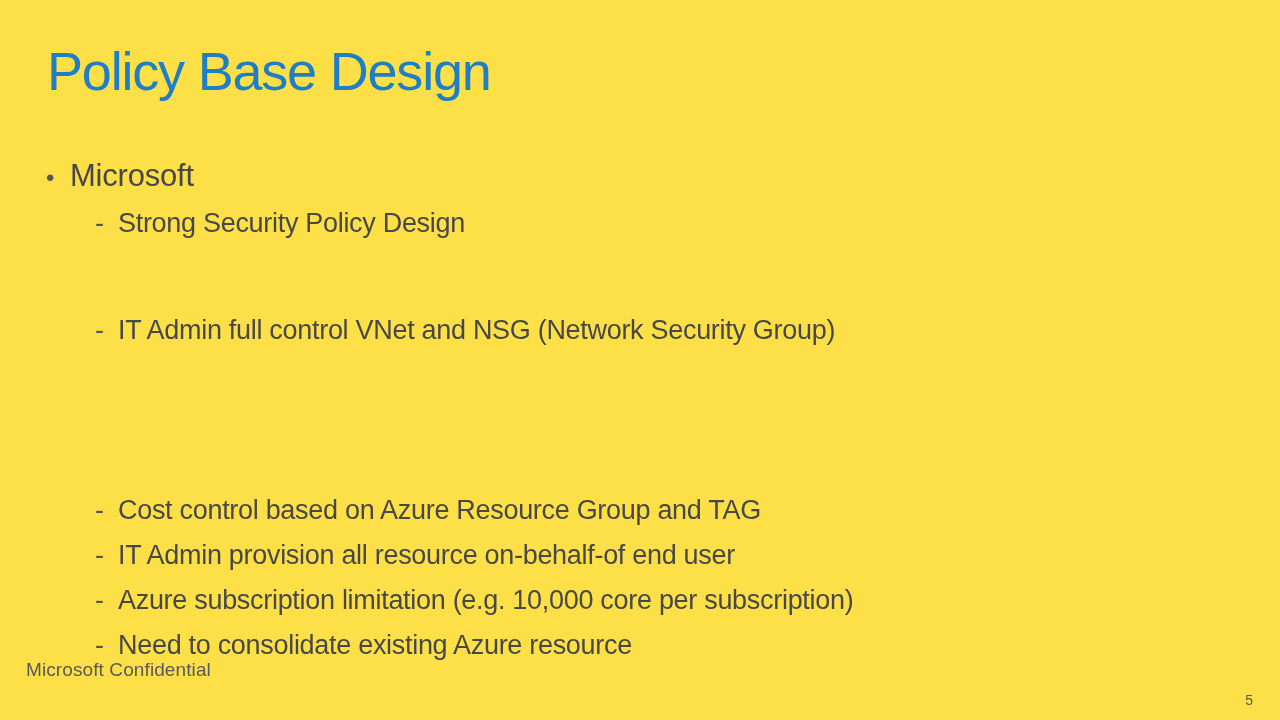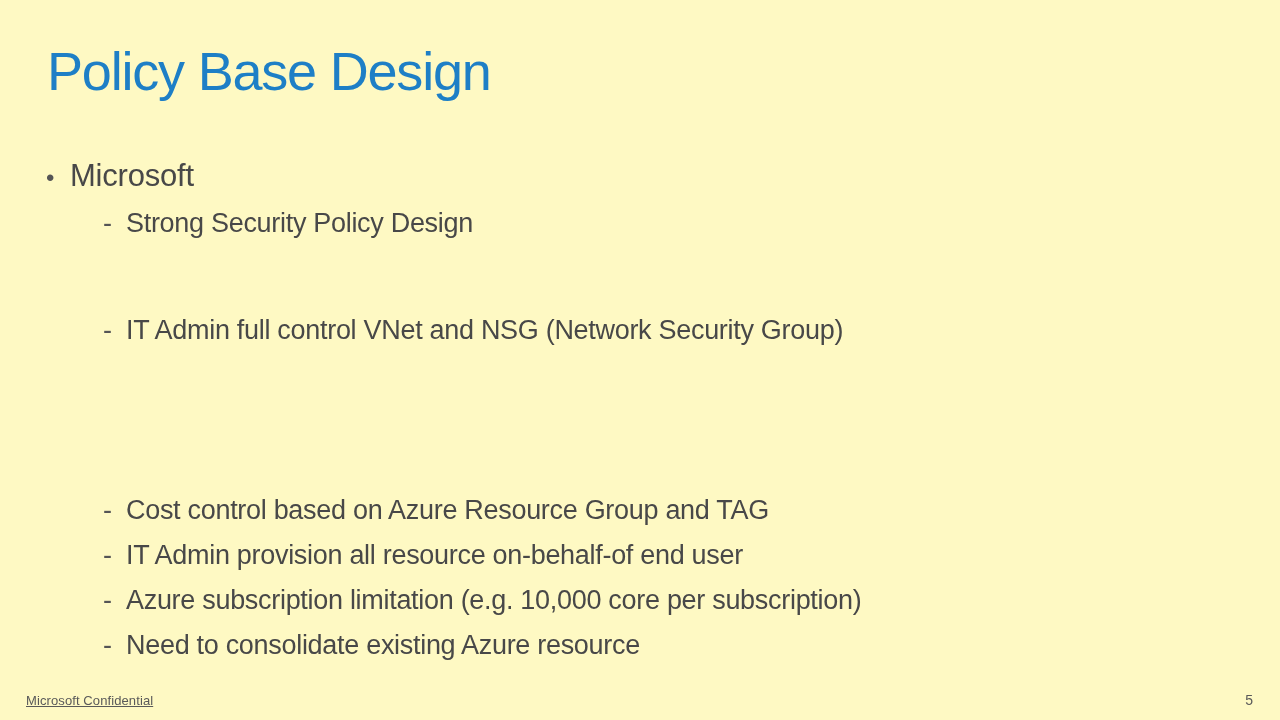--- a/index.html
+++ b/index.html
@@ -8,21 +8,21 @@
     width: 1280px;
     height: 720px;
     background: #FFFFFF;
     overflow: hidden;
     font-family: "Liberation Sans", "DejaVu Sans", sans-serif;
   }
   .slide {
     position: relative;
     width: 1280px;
     height: 720px;
-    background: #fef9c3;
+    background: #fde047;
   }
   .line {
     position: absolute;
     white-space: nowrap;
     line-height: 1;
   }
   .slide-title {
     left: 47px;
     top: 44px;
     font-size: 54px;
@@ -43,34 +43,32 @@
     font-size: 24px;
     vertical-align: baseline;
     color: #555555;
   }
   .sub-line {
     left: 95px;
     font-size: 27px;
     font-weight: 300;
     letter-spacing: -0.3px;
     color: #484848;
-    margin-left: 8px;
   }
   .sub-line .marker {
     display: inline-block;
     width: 23px;
     color: #555555;
   }
   .footer-left {
     left: 26px;
-    top: 694px;
-    font-size: 13px;
+    top: 660px;
+    font-size: 19px;
     letter-spacing: 0.1px;
     color: #595959;
-    text-decoration: underline;
   }
   .footer-page {
     right: 27px;
     top: 693px;
     font-size: 14px;
     color: #595959;
   }
 </style>
 </head>
 <body>

